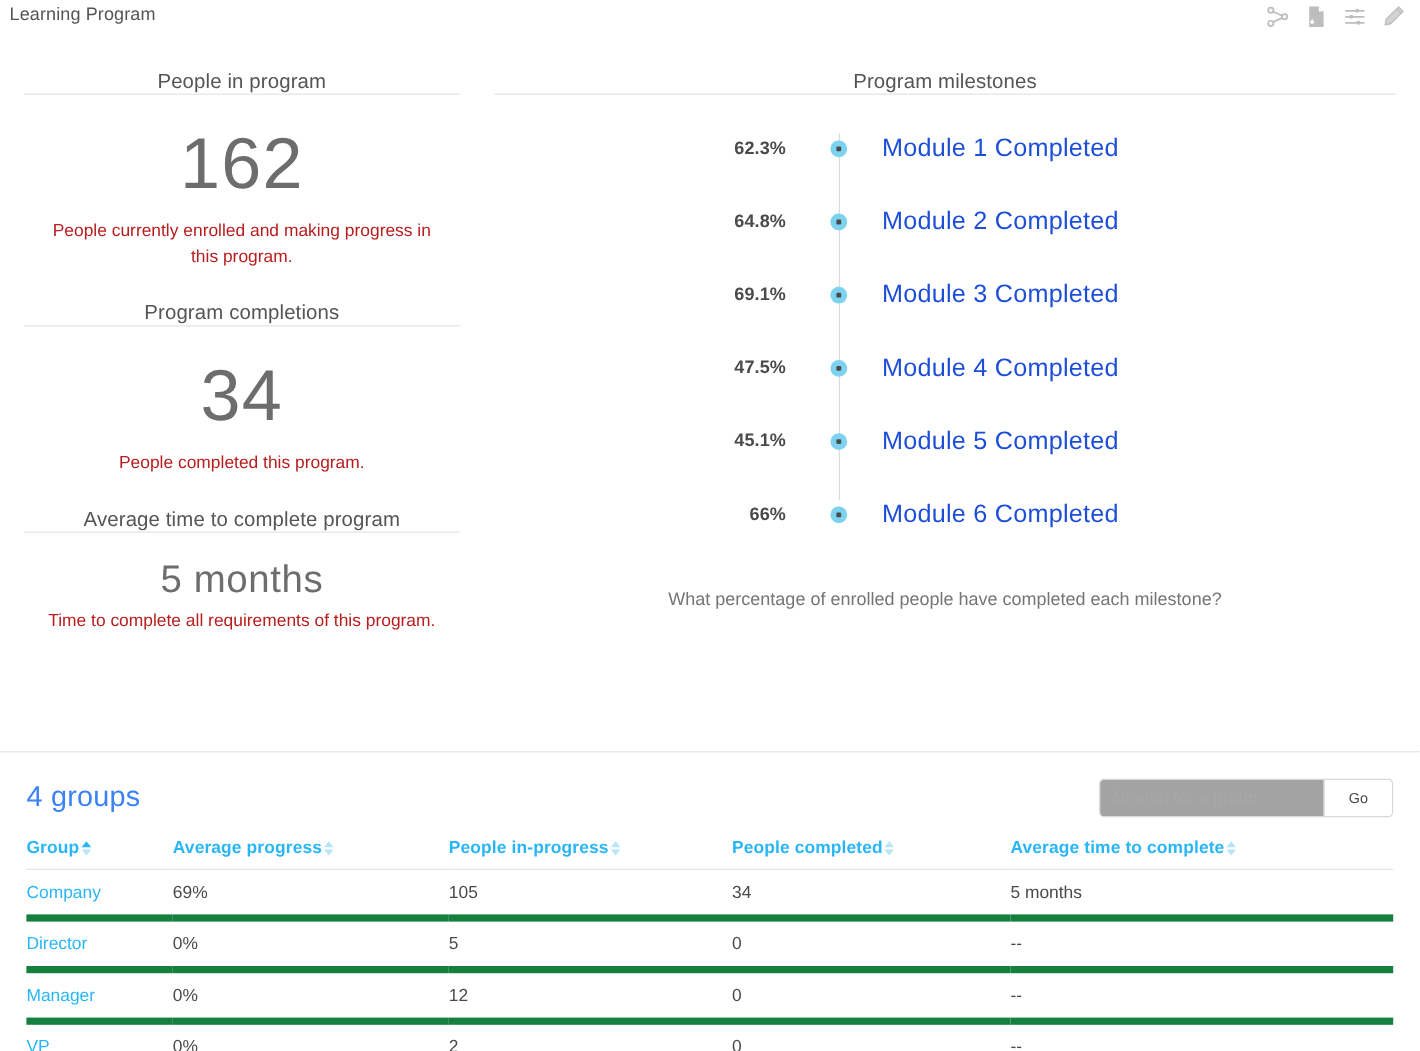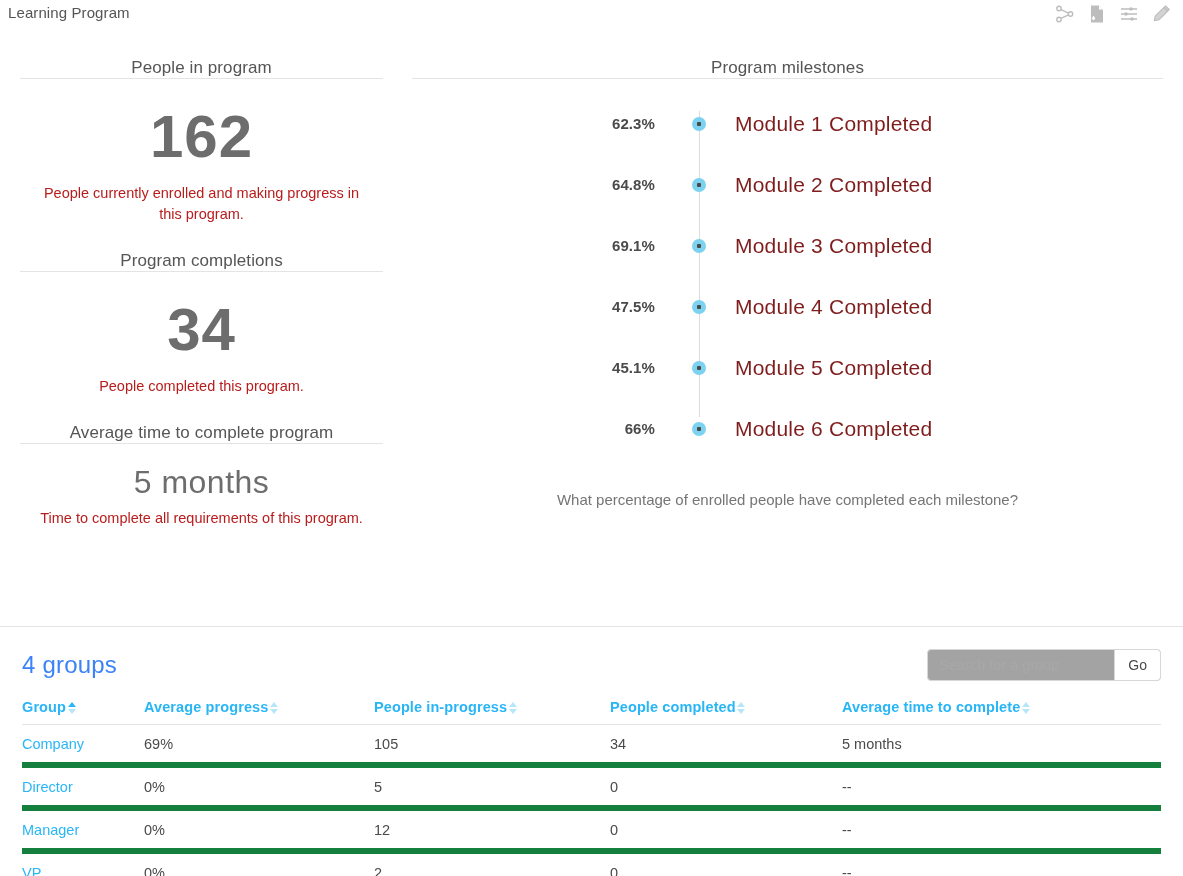--- a/index.html
+++ b/index.html
@@ -67,21 +67,21 @@
     font-weight: 400;
     padding-top: 26px;
     border-bottom: 1px solid #e4e4e4;
     letter-spacing: .1px;
   }
   .right-col .card-head { padding-top: 26px; }
 
   .bignum {
     text-align: center;
     font-size: 60px;
-    font-weight: 700;
+    font-weight: 400;
     color: #6d6d6d;
     line-height: 1;
     padding: 28px 0 16px;
     letter-spacing: 1px;
   }
   .bignum.small {
     font-size: 32px;
     font-weight: 300;
     padding: 22px 0 10px;
     letter-spacing: .5px;
@@ -141,21 +141,21 @@
   }
   .ms-dot .inner {
     width: 4px;
     height: 4px;
     border-radius: 1px;
     background: #4a4a4a;
   }
   .ms-label {
     font-size: 21px;
     font-weight: 300;
-    color: #7f1d1d;
+    color: #1d4ed8;
     padding-left: 14px;
     letter-spacing: .2px;
   }
   .ms-question {
     text-align: center;
     font-size: 15px;
     color: #757575;
     padding-top: 32px;
     font-weight: 400;
   }
@@ -201,22 +201,22 @@
     font-size: 14.5px;
     color: #4a4a4a;
     font-family: "Liberation Sans", sans-serif;
     background: transparent;
   }
   .search-input::placeholder { color: #a8a8a8; }
   .go-btn {
     border: 0;
     border-left: 1px solid #d8d8d8;
     background: #ffffff;
-    padding: 0 13px;
-    font-size: 14px;
+    padding: 0 20px;
+    font-size: 12px;
     color: #4a4a4a;
     cursor: pointer;
     font-family: "Liberation Sans", sans-serif;
   }
 
   table.grp {
     width: 100%;
     border-collapse: collapse;
     table-layout: fixed;
   }

